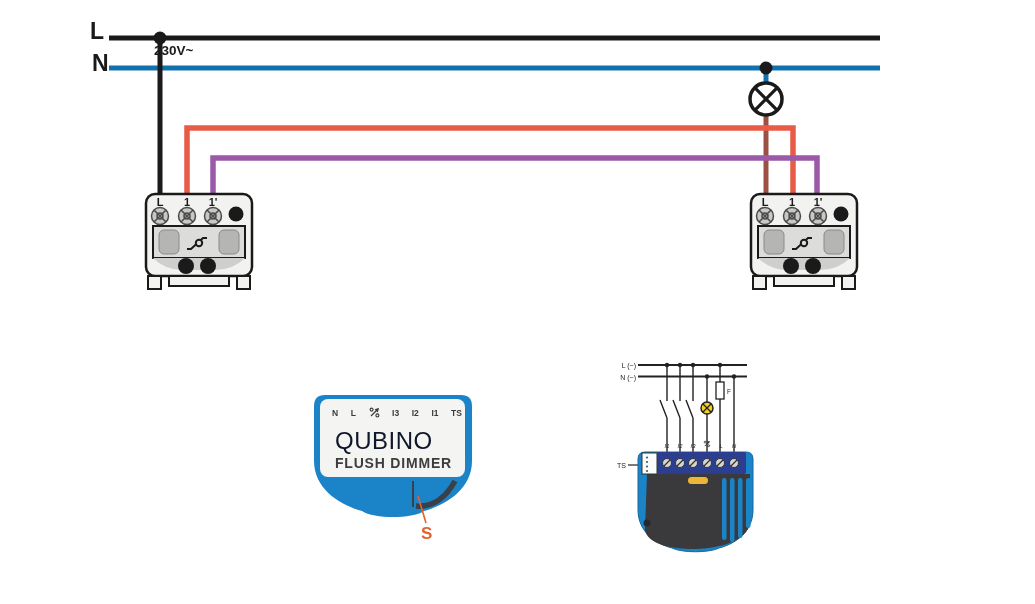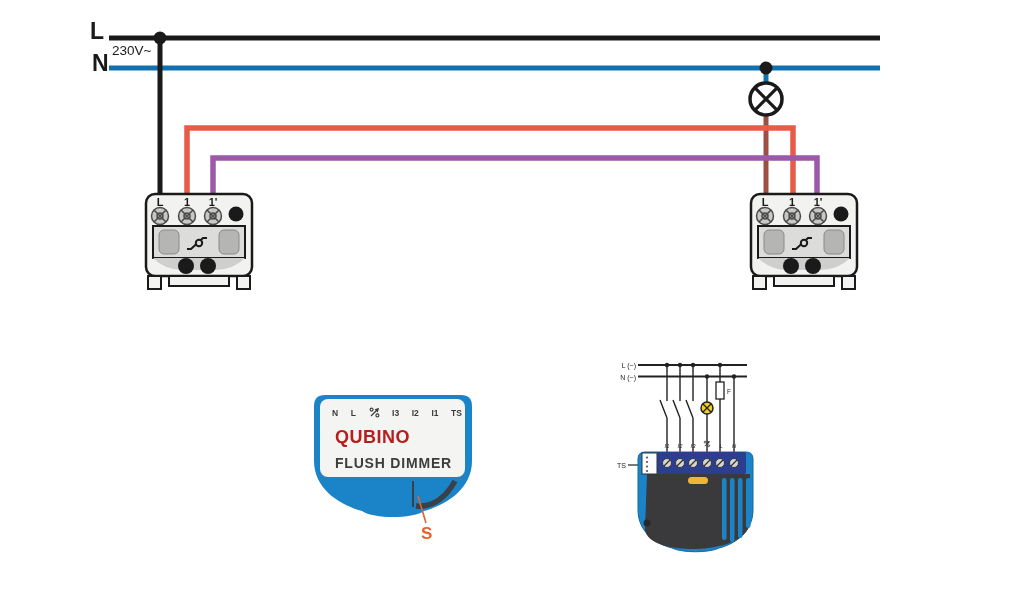--- a/index.html
+++ b/index.html
@@ -1,29 +1,29 @@
 <!DOCTYPE html>
 <html><head>
 <meta charset="utf-8">
 <style>
   html,body{margin:0;padding:0;background:#fff;width:1035px;height:604px;overflow:hidden;
     font-family:"Liberation Sans",sans-serif;}
   #stage{position:relative;width:1035px;height:604px;background:#ffffff;}
   .abs{position:absolute;}
   .pwr-label{font-weight:bold;font-size:23px;color:#1a1a1a;line-height:1;}
-  .volt-label{font-weight:normal;font-size:13.5px;color:#1a1a1a;line-height:1;}
+  .volt-label{font-weight:bold;font-size:13.5px;color:#1a1a1a;line-height:1;margin-left:42px;}
   svg text{font-family:"Liberation Sans",sans-serif;}
   
   #qubino{position:absolute;left:312px;top:393px;width:162px;height:168px;}
   #qubino .label-card{position:absolute;left:8px;top:6px;width:145px;height:78px;
     background:#f4f4f2;border-radius:8px;}
   #qubino .trow{position:absolute;left:12px;top:8px;width:130px;display:flex;
     justify-content:space-between;align-items:center;font-size:8.5px;font-weight:bold;color:#3a3a3a;}
-  #qubino .brand{position:absolute;left:15px;top:28px;font-size:18px;font-weight:700;
-    letter-spacing:0.5px;color:#b91c1c;}
+  #qubino .brand{position:absolute;left:15px;top:28px;font-size:24px;font-weight:400;
+    letter-spacing:0.5px;color:#0f172a;}
   #qubino .product{position:absolute;left:15px;top:56px;font-size:14px;font-weight:bold;
     letter-spacing:0.8px;color:#3d3d3d;}
   #qubino .s-label{position:absolute;left:109px;top:131px;font-size:17px;font-weight:bold;
     color:#e2612f;}
 </style>
 </head>
 <body>
 
 <div id="stage">
 

